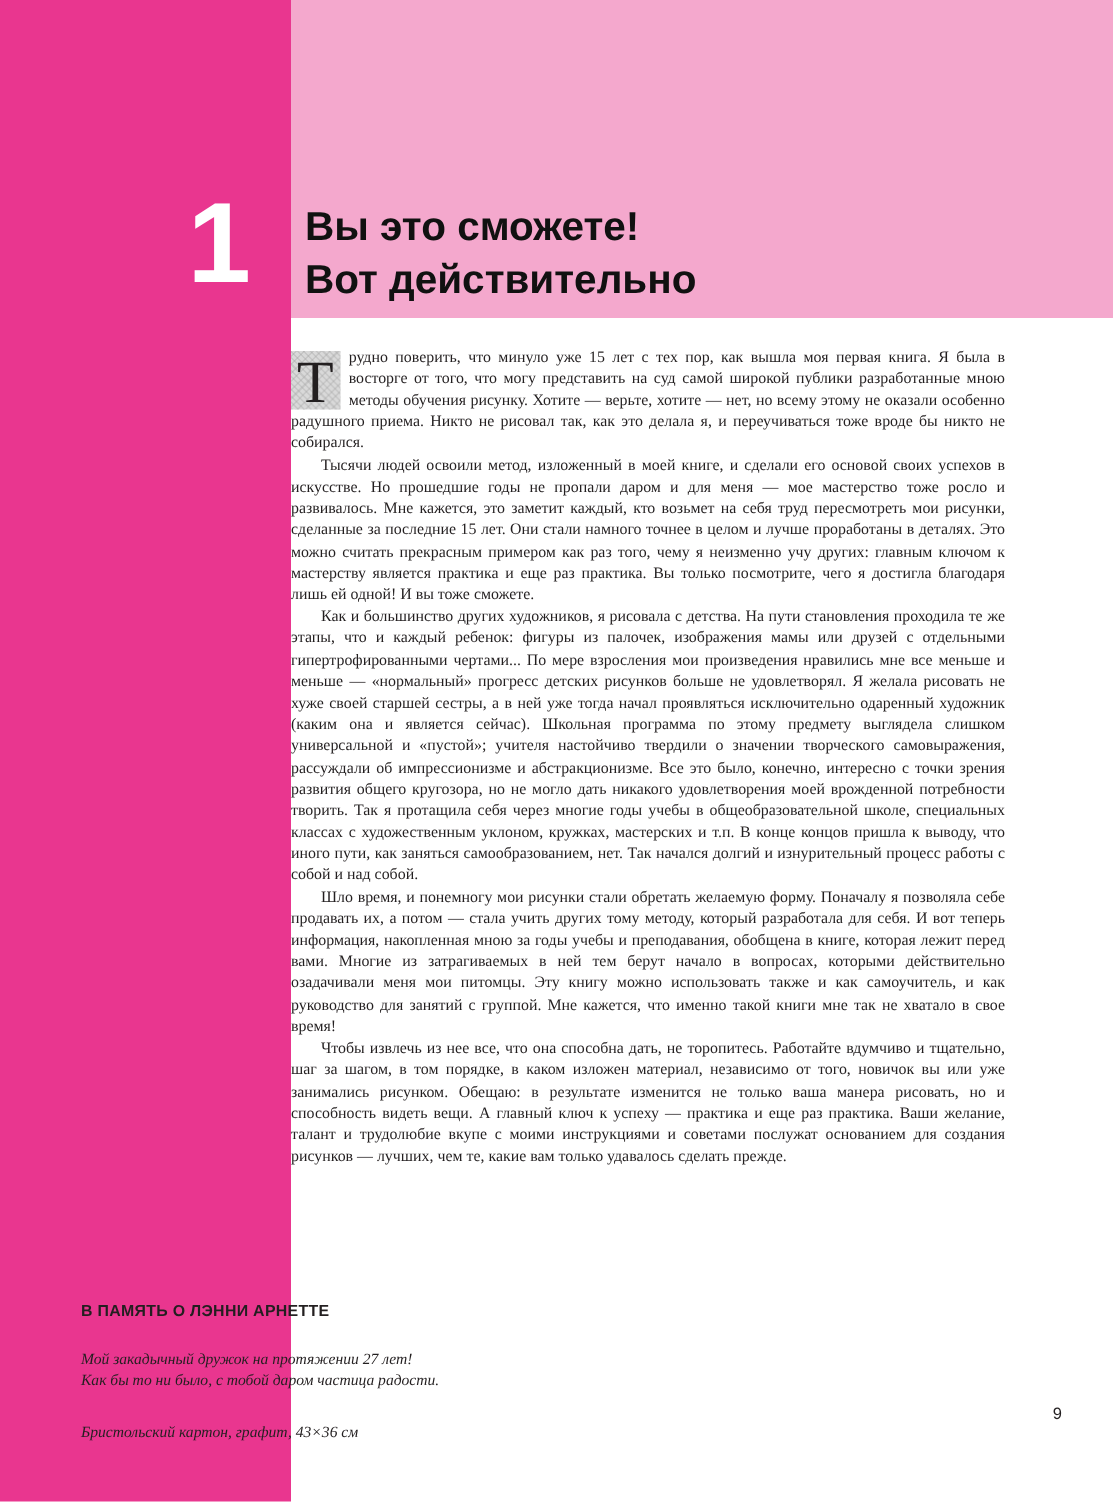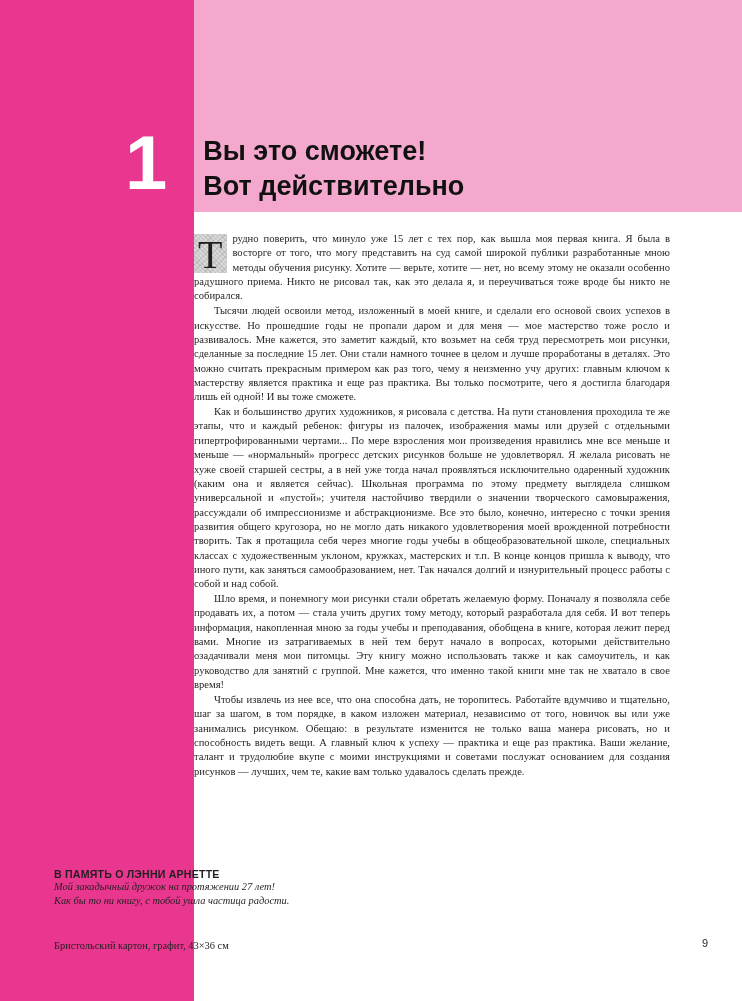--- a/index.html
+++ b/index.html
@@ -120,36 +120,37 @@
     top: 868px;
     width: 430px;
   }
 
   .caption-title {
     font-family: "Liberation Sans", sans-serif;
     font-size: 10.6px;
     font-weight: bold;
     color: #231f20;
     letter-spacing: 0.2px;
-    margin-bottom: 0;
+    margin-bottom: 20px;
   }
 
   .caption-line {
     font-family: Liberation Serif, serif;
     font-style: italic;
     font-size: 10.4px;
     color: #231f20;
     line-height: 1.35;
   }
 
   .caption-medium {
     font-family: "Liberation Serif", serif;
+    font-style: italic;
     font-size: 10.4px;
     color: #231f20;
-    margin-top: 32px;
+    margin-top: 22px;
   }
 
   .page-number {
     position: absolute;
     right: 34px;
     bottom: 52px;
     font-family: "Liberation Sans", sans-serif;
     font-size: 11px;
     color: #231f20;
   }
@@ -176,19 +177,19 @@
       <p>Тысячи людей освоили метод, изложенный в моей книге, и сделали его основой своих успехов в искусстве. Но прошедшие годы не пропали даром и для меня — мое мастерство тоже росло и развивалось. Мне кажется, это заметит каждый, кто возьмет на себя труд пересмотреть мои рисунки, сделанные за последние 15 лет. Они стали намного точнее в целом и лучше проработаны в деталях. Это можно считать прекрасным примером как раз того, чему я неизменно учу других: главным ключом к мастерству является практика и еще раз практика. Вы только посмотрите, чего я достигла благодаря лишь ей одной! И вы тоже сможете.</p>
       <p>Как и большинство других художников, я рисовала с детства. На пути становления проходила те же этапы, что и каждый ребенок: фигуры из палочек, изображения мамы или друзей с отдельными гипертрофированными чертами... По мере взросления мои произведения нравились мне все меньше и меньше — «нормальный» прогресс детских рисунков больше не удовлетворял. Я желала рисовать не хуже своей старшей сестры, а в ней уже тогда начал проявляться исключительно одаренный художник (каким она и является сейчас). Школьная программа по этому предмету выглядела слишком универсальной и «пустой»; учителя настойчиво твердили о значении творческого самовыражения, рассуждали об импрессионизме и абстракционизме. Все это было, конечно, интересно с точки зрения развития общего кругозора, но не могло дать никакого удовлетворения моей врожденной потребности творить. Так я протащила себя через многие годы учебы в общеобразовательной школе, специальных классах с художественным уклоном, кружках, мастерских и т.п. В конце концов пришла к выводу, что иного пути, как заняться самообразованием, нет. Так начался долгий и изнурительный процесс работы с собой и над собой.</p>
       <p>Шло время, и понемногу мои рисунки стали обретать желаемую форму. Поначалу я позволяла себе продавать их, а потом — стала учить других тому методу, который разработала для себя. И вот теперь информация, накопленная мною за годы учебы и преподавания, обобщена в книге, которая лежит перед вами. Многие из затрагиваемых в ней тем берут начало в вопросах, которыми действительно озадачивали меня мои питомцы. Эту книгу можно использовать также и как самоучитель, и как руководство для занятий с группой. Мне кажется, что именно такой книги мне так не хватало в свое время!</p>
       <p>Чтобы извлечь из нее все, что она способна дать, не торопитесь. Работайте вдумчиво и тщательно, шаг за шагом, в том порядке, в каком изложен материал, независимо от того, новичок вы или уже занимались рисунком. Обещаю: в результате изменится не только ваша манера рисовать, но и способность видеть вещи. А главный ключ к успеху — практика и еще раз практика. Ваши желание, талант и трудолюбие вкупе с моими инструкциями и советами послужат основанием для создания рисунков — лучших, чем те, какие вам только удавалось сделать прежде.</p>
     </div>
   </div>
 
   <div class="caption-block">
     <div class="caption-title">В ПАМЯТЬ О ЛЭННИ АРНЕТТЕ</div>
     <div class="caption-line">Мой закадычный дружок на протяжении 27 лет!</div>
-    <div class="caption-line">Как бы то ни книгу, с тобой ушла частица радости.</div>
+    <div class="caption-line">Как бы то ни было, с тобой даром частица радости.</div>
     <div class="caption-medium">Бристольский картон, графит, 43×36 см</div>
   </div>
 
   <div class="page-number">9</div>
 
 </div>
 
 </body></html>

